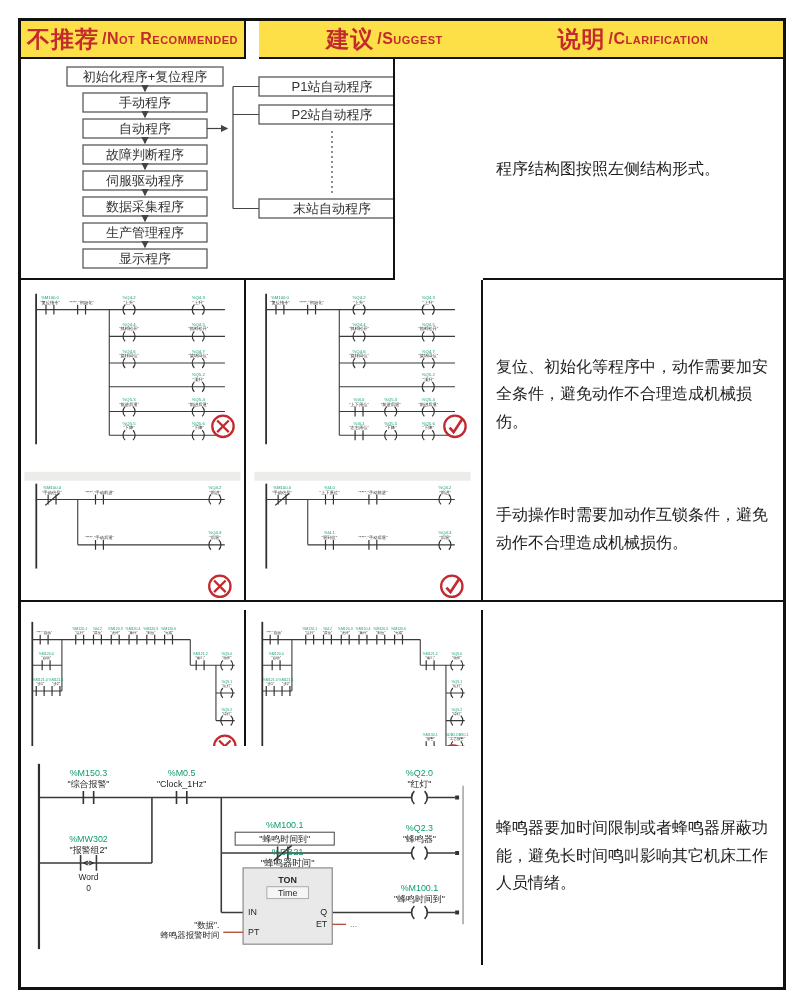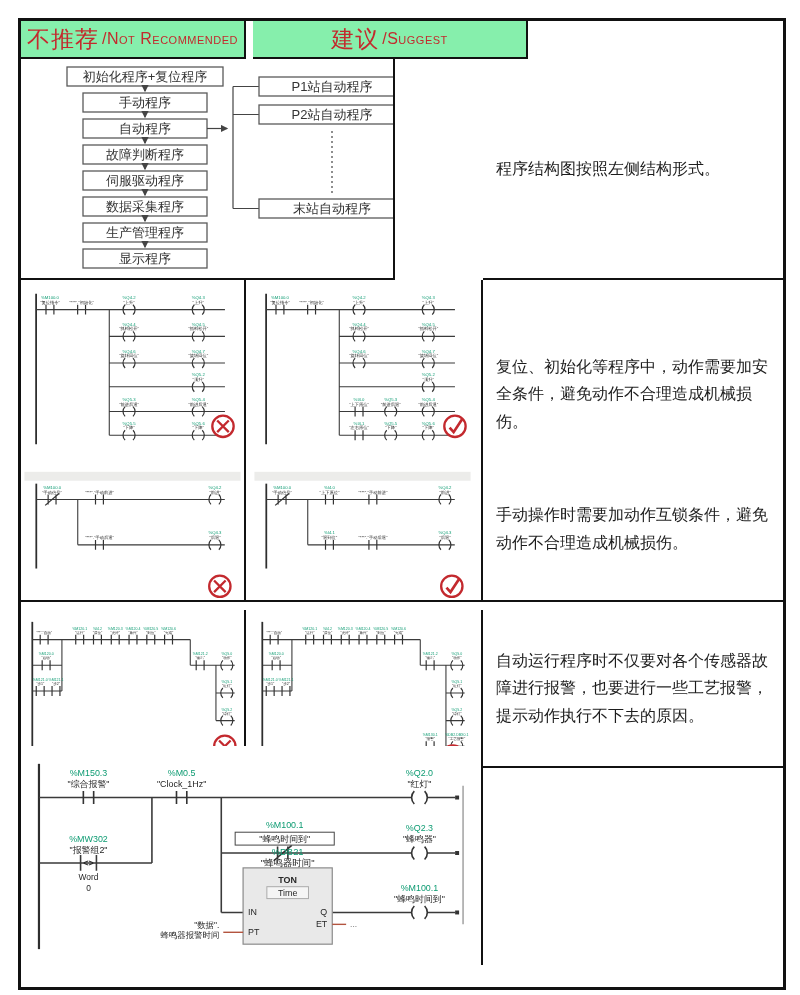--- a/index.html
+++ b/index.html
@@ -2,21 +2,21 @@
 <html><head>
 <meta charset="utf-8">
 <style>
   html,body{margin:0;padding:0}
   body{width:800px;height:995px;position:relative;background:#fff;font-family:"Liberation Sans",sans-serif}
   .sheet{position:absolute;left:18px;top:18px;width:762px;height:966px;border:3px solid #111;background:#fff}
   .row{position:absolute;left:0;width:762px}
   .cell{position:absolute;top:0;bottom:0;box-sizing:border-box;border-right:2px solid #111;border-bottom:2px solid #111;background:#fff;overflow:hidden}
   .cell.last{border-right:none}
   .row.bottom .cell{border-bottom:none}
-  .hd{background:#86efac;display:flex;align-items:center;justify-content:center;color:#C32A2D;font-weight:normal;white-space:nowrap}
+  .hd{background:#fde047;display:flex;align-items:center;justify-content:center;color:#C32A2D;font-weight:bold;white-space:nowrap}
   .hd .cn{font-size:23px;letter-spacing:1px}
   .hd .en{font-size:16px;font-variant:small-caps;letter-spacing:.5px;margin-left:3px}
   .clar{display:flex;align-items:center;padding:0 13px;font-size:16px;line-height:1.72;color:#1d1d1d}
   svg.lad{display:block}
   .w{stroke:#3a3a3a;stroke-width:1.1;fill:none}
   .w2{stroke-width:1.6}
   .wr{stroke:#b3543f;stroke-width:1.4;fill:none}
   .rail{stroke:#2e2e2e;stroke-width:1.8;fill:none}
   .rail5{stroke:#2e2e2e;stroke-width:2.2;fill:none}
   .gray{stroke:#999;stroke-width:1.4;fill:none}
@@ -64,23 +64,27 @@
   </defs>
 </svg>
 
 <div class="sheet">
 
   <div class="row" style="top:0;height:38px">
     <div class="cell hd" style="left:0;width:225px">
       <span class="cn">不推荐</span>
         <span class="en">/Not Recommended</span>
     </div>
-    <div class="cell hd" style="left:232px;width:275px">
+    <div class="cell hd" style="left:238px;width:253px">
       <span class="cn">建议</span>
         <span class="en">/Suggest</span>
+    </div>
+    <div class="cell hd last" style="left:462px;width:300px">
+      <span class="cn">说明</span>
+        <span class="en">/Clarification</span>
     </div>
   </div>
 
   <div class="row" style="top:38px;height:221px">
     <div class="cell" style="left:0;width:374px">
       <svg class="lad" width="462" height="219" viewBox="0 0 462 219">
         <g>
           <rect class="fbox" x="46" y="8" width="156" height="19"></rect>
             <text class="ftxt" x="124" y="22">初始化程序+复位程序</text>
           <rect class="fbox" x="62" y="34" width="124" height="19"></rect>
@@ -383,23 +387,20 @@
           <text class="tc b t36" x="207" y="78">"红灯"</text>
         <text class="tc g t36" x="207" y="102">%Q5.2</text>
           <text class="tc b t36" x="207" y="106">"绿灯"</text>
         <text class="tc g t36" x="180" y="128">%M130.1</text>
           <text class="tc b t36" x="180" y="132">"报警"</text>
         <text class="tc g t36" x="207" y="128">%DB2.DBX0.1</text>
           <text class="tc b t36" x="207" y="132">"工艺报警"</text>
         <use href="#rc" transform="translate(203,148) scale(0.9)"></use>
       </svg>
     </div>
-    <div class="cell clar last" style="left:462px;width:300px">
-      <span>自动运行程序时不仅要对各个传感器故障进行报警，也要进行一些工艺报警，提示动作执行不下去的原因。</span>
-    </div>
   </div>
 
   <div class="row bottom" style="top:725px;height:219px">
     <div class="cell" style="left:0;width:462px">
       <svg class="lad" width="462" height="217" viewBox="0 0 462 219">
         <path class="rail5" d="M16,18 V205"></path>
         <path class="gray" d="M444,40 V180"></path>
         <path class="w w2" d="M16,52 H392 M408,52 H436 M16,118 H130 M130,118 V52 M200,52 V168 M200,108 H392 M408,108 H436 M200,168 H222 M312,168 H392 M408,168 H436"></path>
         <use href="#ct" class="sym5" transform="translate(66,52) scale(1.3)"></use>
         <use href="#ct" class="sym5" transform="translate(160,52) scale(1.3)"></use>
@@ -443,15 +444,18 @@
           <path class="wr" d="M312,180 H326"></path>
           <text class="dim t85" x="330" y="183">...</text>
           <path class="wr" d="M202,188 H222"></path>
           <text class="te b t85" x="198" y="184">"数据".</text>
           <text class="te b t85" x="198" y="194">蜂鸣器报警时间</text>
         </g>
         <text class="tc g t9" x="400" y="146">%M100.1</text>
         <text class="tc b t9" x="400" y="157">"蜂鸣时间到"</text>
       </svg>
     </div>
+    <div class="cell clar last" style="left:462px;width:300px">
+      <span>蜂鸣器要加时间限制或者蜂鸣器屏蔽功能，避免长时间鸣叫影响其它机床工作人员情绪。</span>
+    </div>
   </div>
 
 </div>
 
 </body></html>

